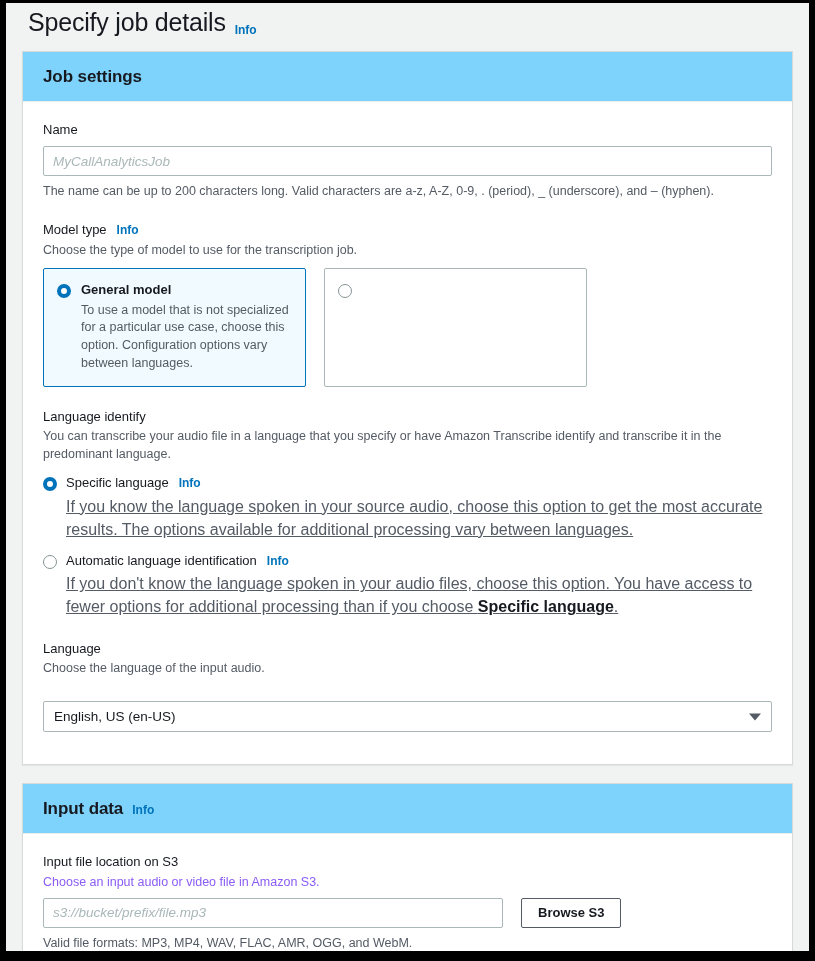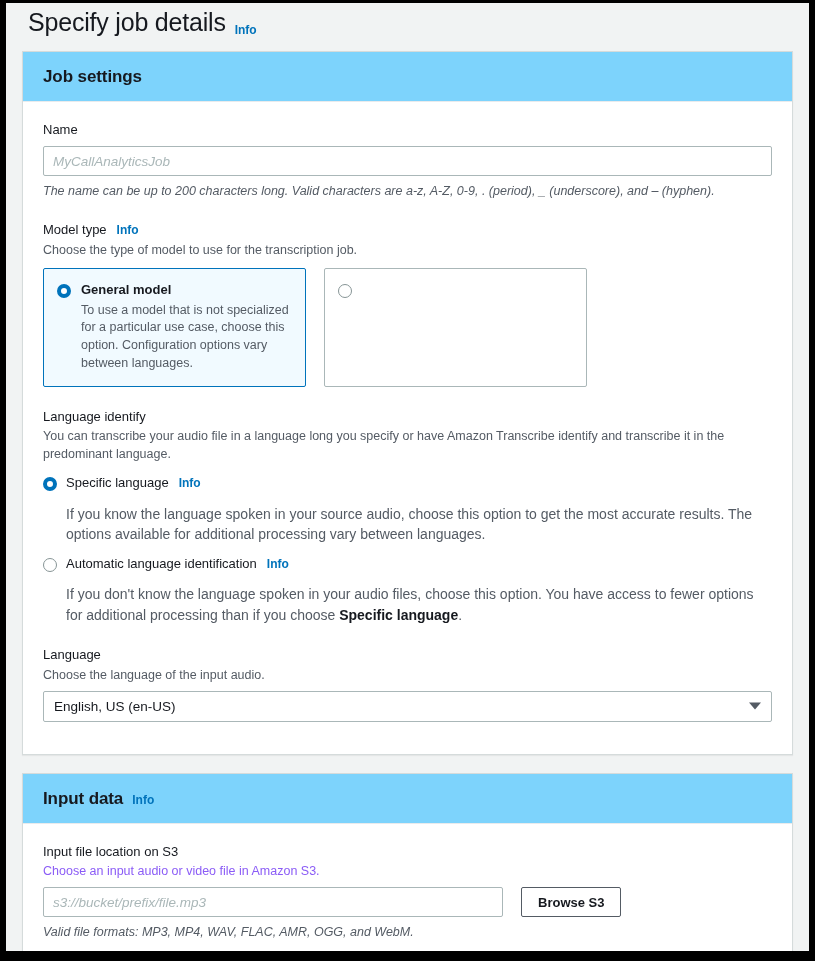--- a/index.html
+++ b/index.html
@@ -91,21 +91,20 @@
     font-size: 12.5px;
     color: #8b5cf6;
     line-height: 1.45;
     margin-top: 1px;
   }
   .field-hint {
     font-size: 12.5px;
     color: #545b64;
     line-height: 1.45;
     margin-top: 6px;
-    font-style: italic;
   }
 
   input.text-input {
     display: block;
     width: 100%;
     height: 30px;
     padding: 4px 9px;
     margin-top: 7px;
     font-family: "Liberation Sans", "DejaVu Sans", sans-serif;
     font-size: 13.5px;
@@ -207,32 +206,33 @@
     display: flex;
     align-items: baseline;
     gap: 10px;
   }
   .radio-opt-title {
     font-size: 13px;
     color: #16191f;
     line-height: 1.25;
   }
   .radio-opt-desc {
-    font-size: 14px;
+    font-size: 16px;
     color: #545b64;
     line-height: 1.45;
-    margin-top: 12px;
+    margin-top: 3px;
     max-width: 712px;
+    text-decoration: underline;
   }
   .radio-opt-desc b { font-weight: 700; color: #16191f; }
 
   
   .select-wrap {
     position: relative;
-    margin-top: 7px;
+    margin-top: 24px;
   }
   .select-box {
     height: 31px;
     border: 1px solid #aab7b8;
     border-radius: 2px;
     background: #ffffff;
     display: flex;
     align-items: center;
     padding: 0 10px;
     font-size: 13.5px;
@@ -314,21 +314,21 @@
             </span>
           </div>
           <div class="tile">
             <span class="radio"></span>
           </div>
         </div>
       </div>
 
       <div class="section-block">
         <div class="section-title">Language identify</div>
-        <div class="section-subtitle">You can transcribe your audio file in a language long you specify or have Amazon Transcribe identify and transcribe it in the predominant language.</div>
+        <div class="section-subtitle">You can transcribe your audio file in a language that you specify or have Amazon Transcribe identify and transcribe it in the predominant language.</div>
 
         <div class="radio-opt">
           <span class="radio checked"></span>
           <span class="radio-opt-body">
             <span class="radio-opt-title-row">
               <span class="radio-opt-title">Specific language</span>
               <span class="info-link">Info</span>
             </span>
             <span class="radio-opt-desc" style="display:block">If you know the language spoken in your source audio, choose this option to get the most accurate results. The options available for additional processing vary between languages.</span>
           </span>

